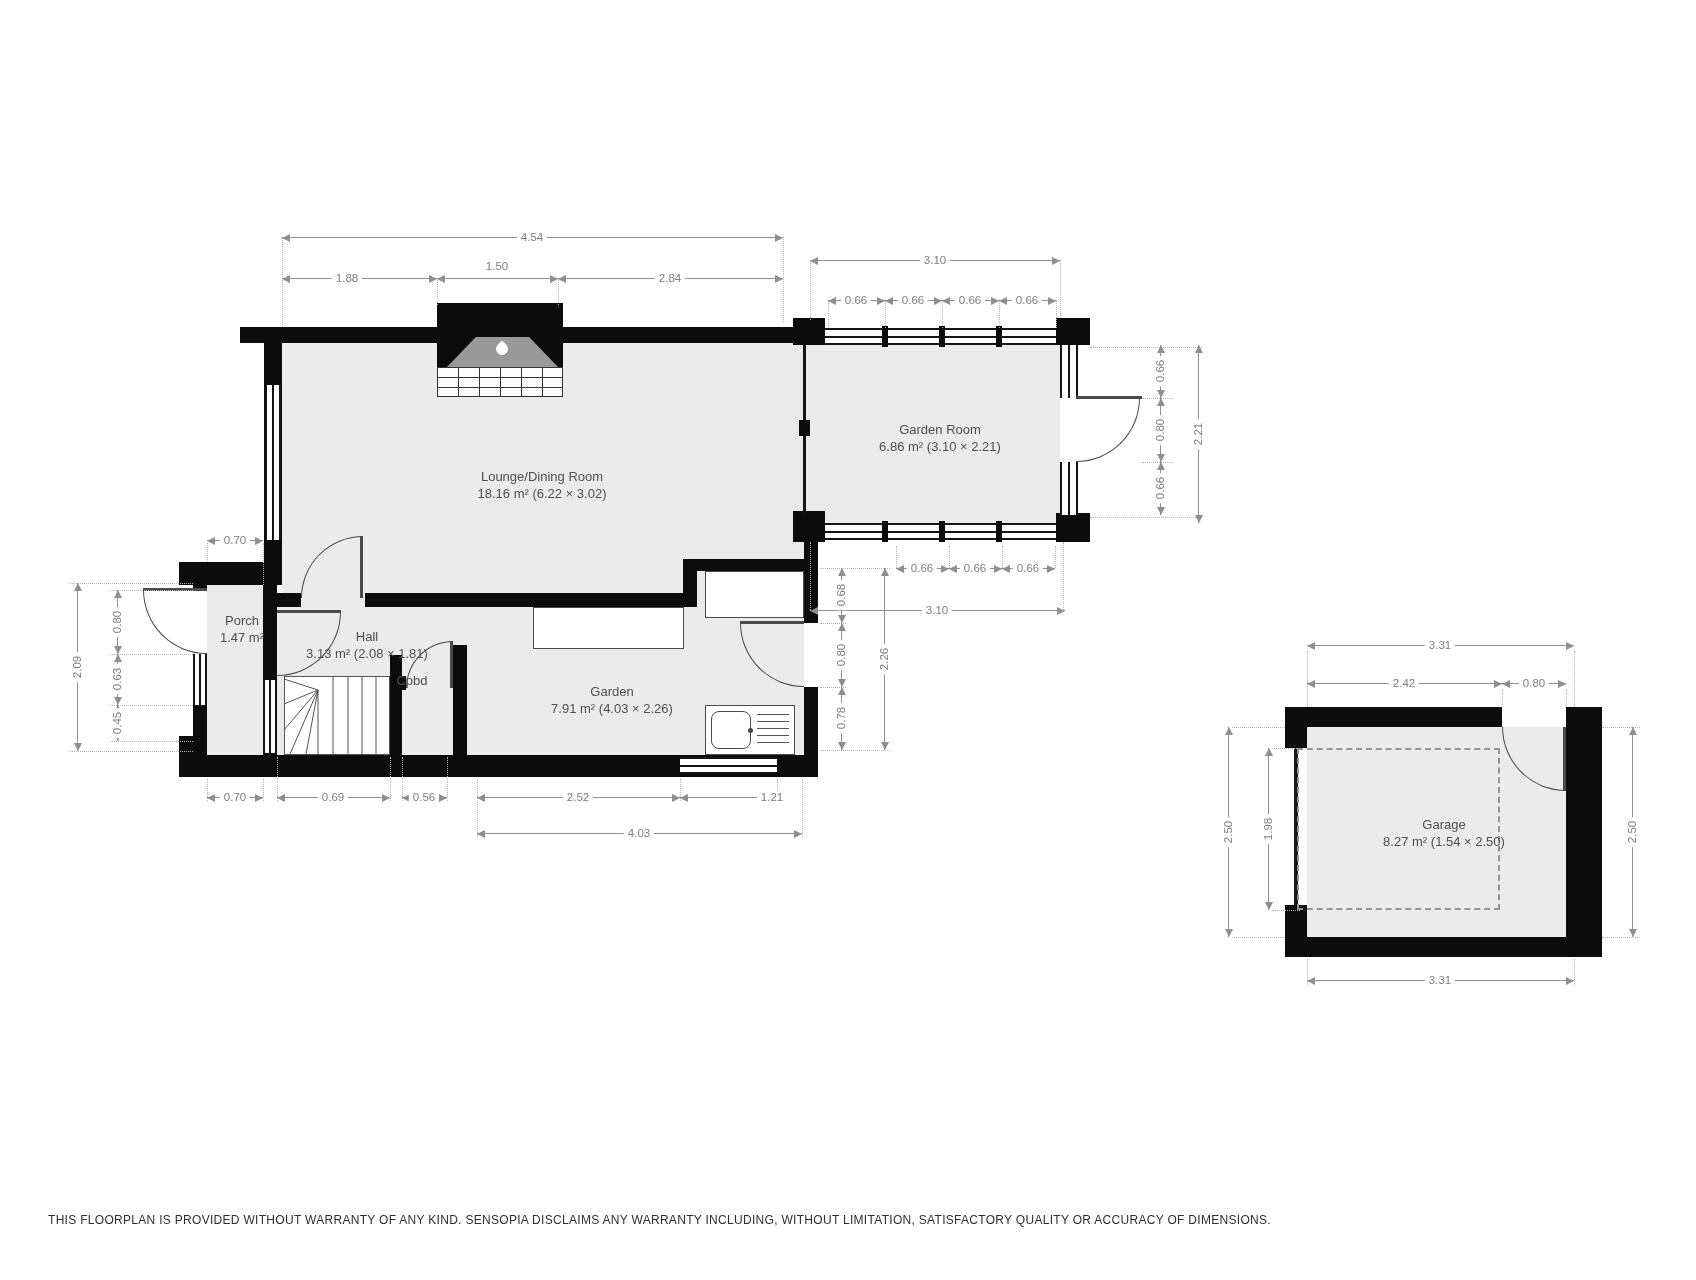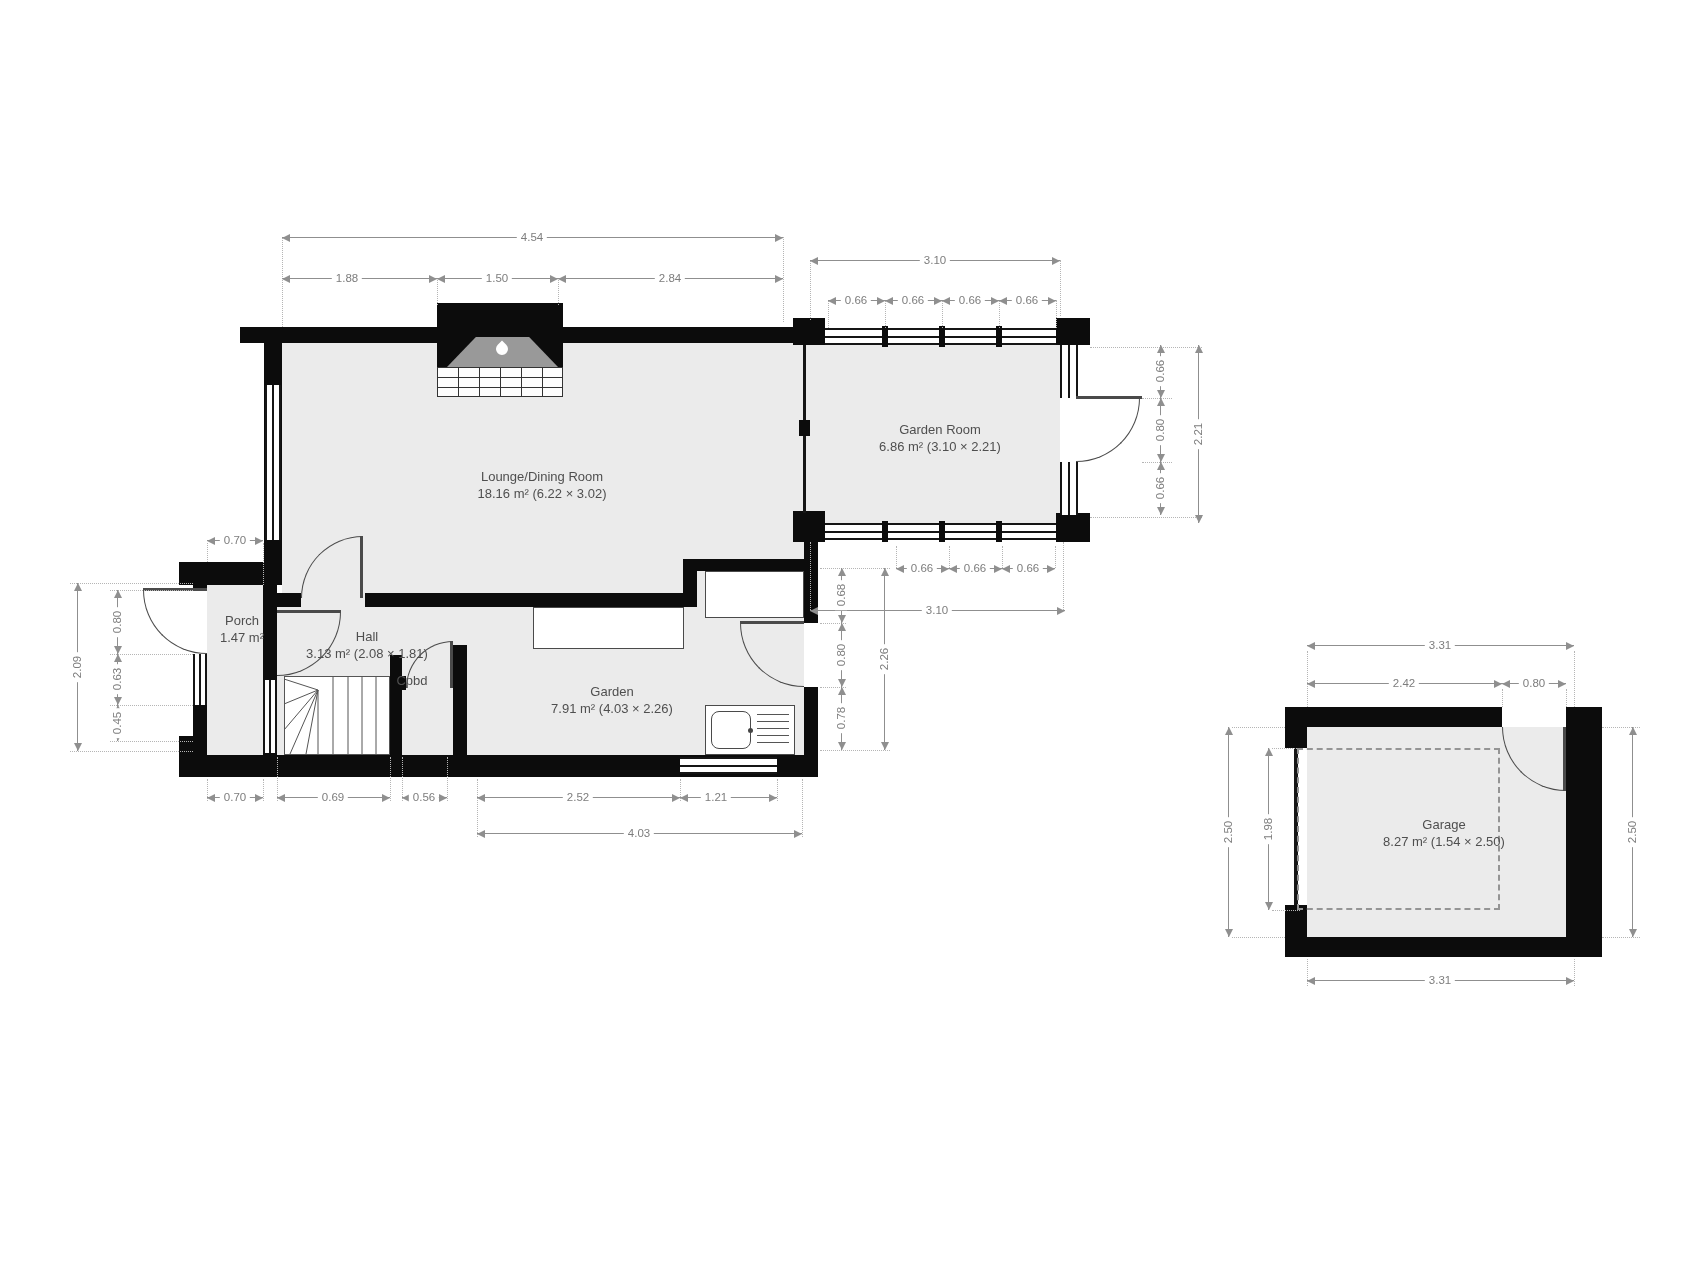--- a/index.html
+++ b/index.html
@@ -216,21 +216,21 @@
   <div class="lh" style="left:1602px;top:727px;width:38px"></div>
   <div class="lh" style="left:1602px;top:937px;width:38px"></div>
   <div class="lv" style="left:1307px;top:959px;height:27px"></div>
   <div class="lv" style="left:1574px;top:959px;height:27px"></div>
 
   <div class="dimh" style="left:282px;top:237px;width:501px"></div>
   <span class="dlab" style="left:532px;top:237px">4.54</span>
   <div class="dimh" style="left:282px;top:278px;width:155px"></div>
   <span class="dlab" style="left:347px;top:278px">1.88</span>
   <div class="dimh" style="left:437px;top:278px;width:121px"></div>
-  <span class="dlab" style="left:497px;top:278px">1.50</span>
+  <span class="dlab" style="left:497px;top:266px">1.50</span>
   <div class="dimh" style="left:558px;top:278px;width:225px"></div>
   <span class="dlab" style="left:670px;top:278px">2.84</span>
 
   <div class="dimh" style="left:810px;top:260px;width:250px"></div>
   <span class="dlab" style="left:935px;top:260px">3.10</span>
   <div class="dimh" style="left:828px;top:300px;width:57px"></div>
   <span class="dlab" style="left:856px;top:300px">0.66</span>
   <div class="dimh" style="left:885px;top:300px;width:57px"></div>
   <span class="dlab" style="left:913px;top:300px">0.66</span>
   <div class="dimh" style="left:942px;top:300px;width:57px"></div>
@@ -279,21 +279,21 @@
 
   <div class="dimh" style="left:207px;top:797px;width:56px"></div>
   <span class="dlab" style="left:235px;top:797px">0.70</span>
   <div class="dimh" style="left:277px;top:797px;width:113px"></div>
   <span class="dlab" style="left:333px;top:797px">0.69</span>
   <div class="dimh" style="left:402px;top:797px;width:45px"></div>
   <span class="dlab" style="left:424px;top:797px">0.56</span>
   <div class="dimh" style="left:477px;top:797px;width:203px"></div>
   <span class="dlab" style="left:578px;top:797px">2.52</span>
   <div class="dimh" style="left:680px;top:797px;width:97px"></div>
-  <span class="dlab" style="left:716px;top:797px">1.21</span>
+  <span class="dlab" style="left:772px;top:797px">1.21</span>
   <div class="dimh" style="left:477px;top:833px;width:325px"></div>
   <span class="dlab" style="left:639px;top:833px">4.03</span>
 
   <div class="dimh" style="left:1307px;top:645px;width:267px"></div>
   <span class="dlab" style="left:1440px;top:645px">3.31</span>
   <div class="dimh" style="left:1307px;top:683px;width:195px"></div>
   <span class="dlab" style="left:1404px;top:683px">2.42</span>
   <div class="dimh" style="left:1502px;top:683px;width:64px"></div>
   <span class="dlab" style="left:1534px;top:683px">0.80</span>
   <div class="dimv" style="left:1228px;top:727px;height:210px"></div>
@@ -326,13 +326,14 @@
   </div>
   <div class="rlab" style="left:612px;top:683px">
     <span>Garden</span>
     <span>7.91 m² (4.03 × 2.26)</span>
   </div>
   <div class="rlab" style="left:1444px;top:816px">
     <span>Garage</span>
     <span>8.27 m² (1.54 × 2.50)</span>
   </div>
 
+  <div class="disclaimer" style="left:48px;top:1213px">THIS FLOORPLAN IS PROVIDED WITHOUT WARRANTY OF ANY KIND. SENSOPIA DISCLAIMS ANY WARRANTY INCLUDING, WITHOUT LIMITATION, SATISFACTORY QUALITY OR ACCURACY OF DIMENSIONS.</div>
 </div>
 
 </body></html>

